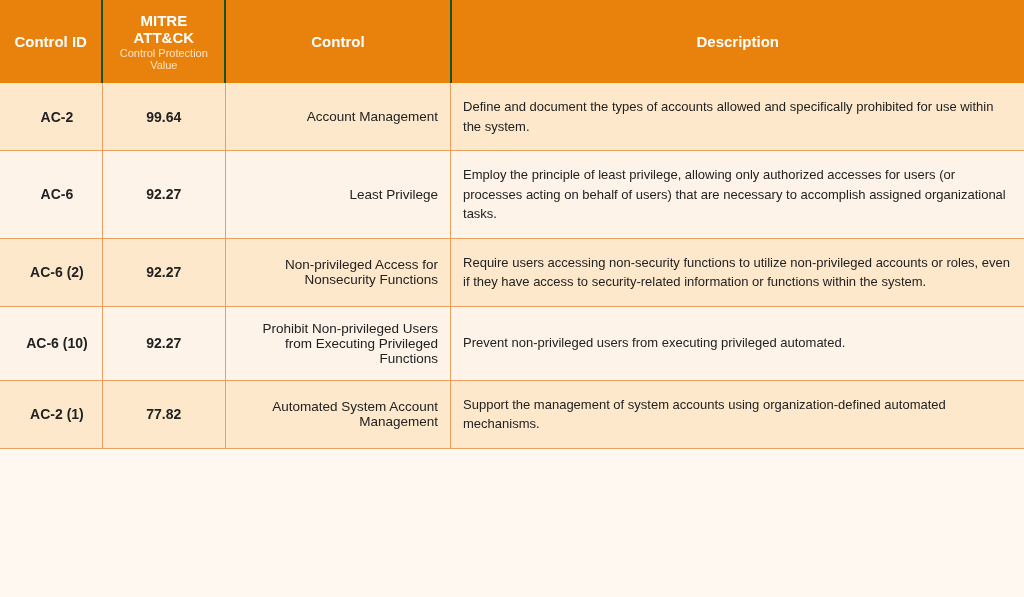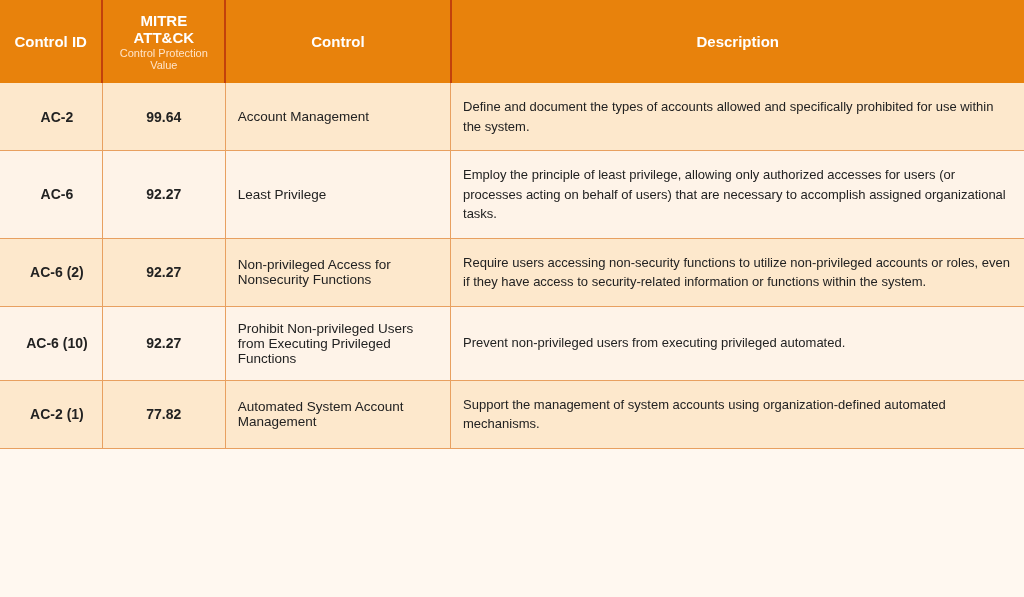--- a/index.html
+++ b/index.html
@@ -29,21 +29,21 @@
     thead tr {
       background-color: #e8820c;
     }
 
     thead th {
       color: #fff;
       font-weight: bold;
       text-align: center;
       padding: 12px 10px;
       font-size: 15px;
-      border-right: 2px solid #c2410c;
+      border-right: 2px solid #14532d;
     }
 
     thead th:last-child {
       border-right: none;
     }
 
     thead th .sub-label {
       display: block;
       font-size: 11px;
       font-weight: normal;
@@ -82,21 +82,21 @@
       padding-left: 24px;
     }
 
     td.cell-mitre {
       text-align: center;
       font-weight: 600;
       font-size: 14px;
     }
 
     td.cell-control {
-      text-align: left;
+      text-align: right;
       font-size: 13.5px;
     }
 
     td.cell-desc {
       text-align: left;
       font-size: 13px;
       line-height: 1.5;
     }
   </style>
 </head>

